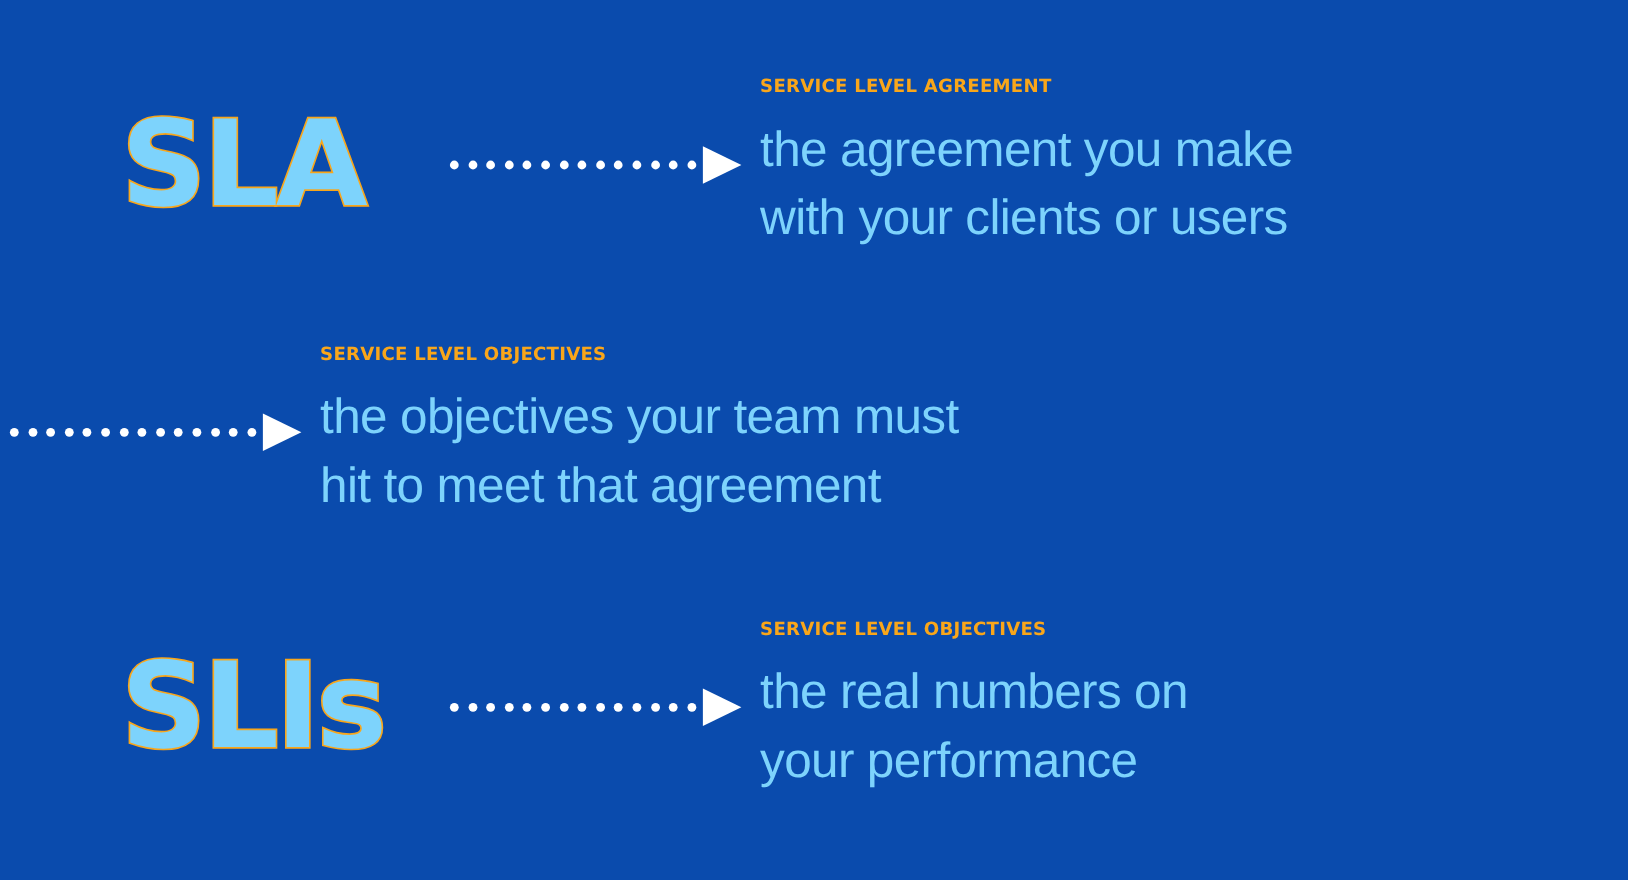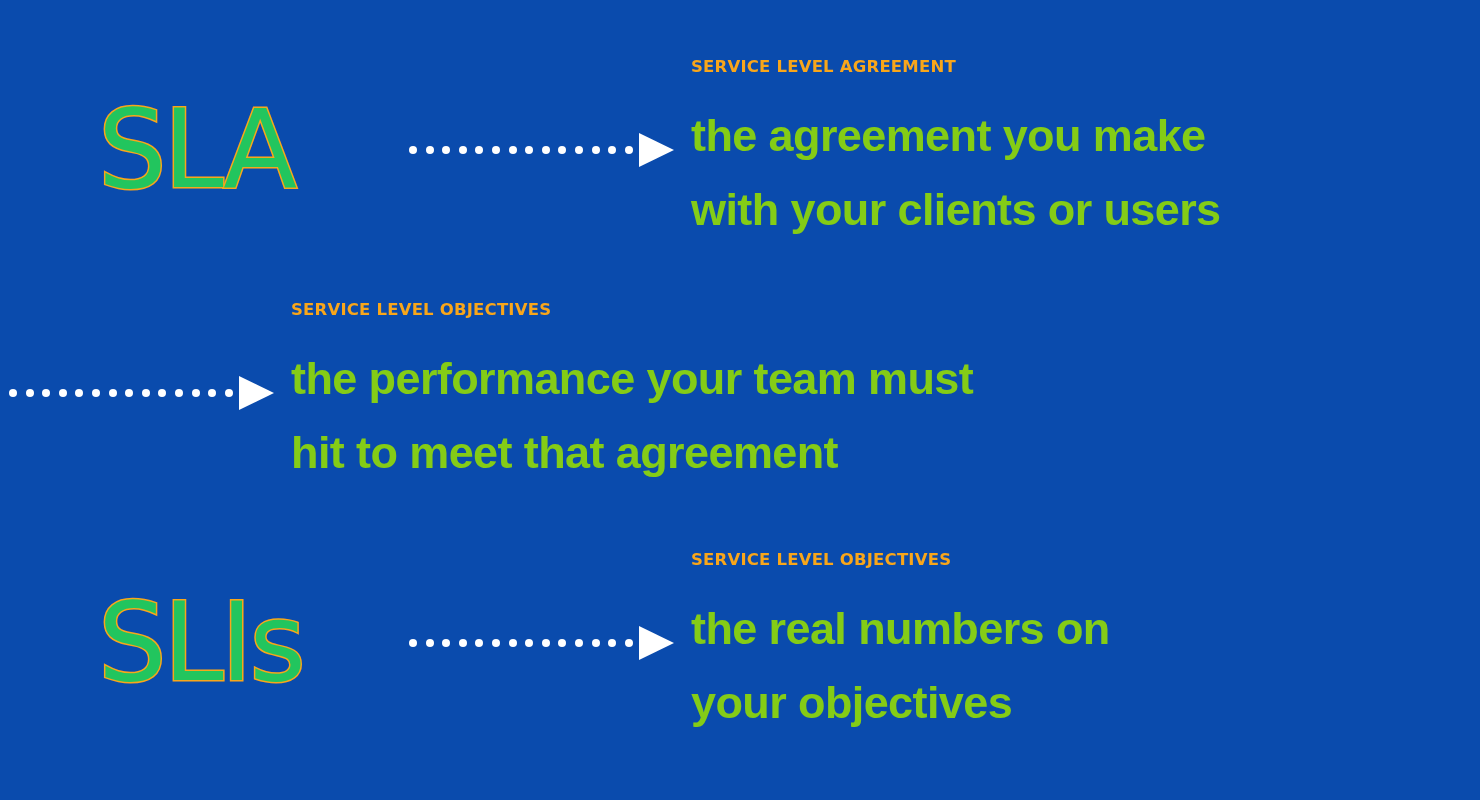--- a/index.html
+++ b/index.html
@@ -34,26 +34,26 @@
   .acronym-cell {
     position: relative;
     width: 400px;
     height: 180px;
     flex: 0 0 400px;
     display: flex;
     align-items: center;
   }
   .acronym {
     position: absolute;
-    left: 98px;
+    left: 110px;
     top: 50%;
     transform: translateY(-50%);
-    color: #22c55e;
+    color: #7dd3fc;
     font-family: "DejaVu Sans", "Liberation Sans", sans-serif;
-    font-weight: 400;
+    font-weight: 700;
     font-size: 108px;
     line-height: 1;
     letter-spacing: -3px;
     white-space: nowrap;
     -webkit-text-stroke: 3px #f9a61a;
     paint-order: stroke fill;
   }
 
   
   .connector-cell {
@@ -93,36 +93,35 @@
 
   
   .text-cell {
     position: relative;
     flex: 1 1 auto;
     height: 180px;
     padding-left: 1px;
     display: flex;
     flex-direction: column;
     justify-content: center;
-    gap: 12px;
   }
   .eyebrow {
     color: #f9a61a;
     font-family: "DejaVu Sans", "Liberation Sans", sans-serif;
     font-weight: 700;
     font-size: 16.5px;
     letter-spacing: 0.2px;
     line-height: 1;
     margin-bottom: 17px;
     white-space: nowrap;
   }
   .body-line {
-    color: #84cc16;
+    color: #7dd3fc;
     font-family: "Liberation Sans", "DejaVu Sans", sans-serif;
-    font-weight: 700;
+    font-weight: 400;
     font-size: 45px;
     line-height: 62px;
     letter-spacing: -0.6px;
     white-space: nowrap;
   }
 </style>
 </head>
 <body>
 
 <div class="canvas">
@@ -180,21 +179,21 @@
           <span class="dot"></span>
           <span class="dot"></span>
           <span class="dot"></span>
         </span>
         <span class="arrowhead"></span>
       </div>
     </div>
 
     <div class="text-cell">
       <div class="eyebrow">SERVICE LEVEL OBJECTIVES</div>
-      <div class="body-line">the performance your team must</div>
+      <div class="body-line">the objectives your team must</div>
       <div class="body-line">hit to meet that agreement</div>
     </div>
   </div>
 
   <div class="row" id="row-2">
     <div class="acronym-cell">
       <span class="acronym">SLIs</span>
     </div>
 
     <div class="connector-cell">
@@ -215,17 +214,17 @@
           <span class="dot"></span>
           <span class="dot"></span>
         </span>
         <span class="arrowhead"></span>
       </div>
     </div>
 
     <div class="text-cell">
       <div class="eyebrow">SERVICE LEVEL OBJECTIVES</div>
       <div class="body-line">the real numbers on</div>
-      <div class="body-line">your objectives</div>
+      <div class="body-line">your performance</div>
     </div>
   </div>
 
 </div>
 
 </body></html>

